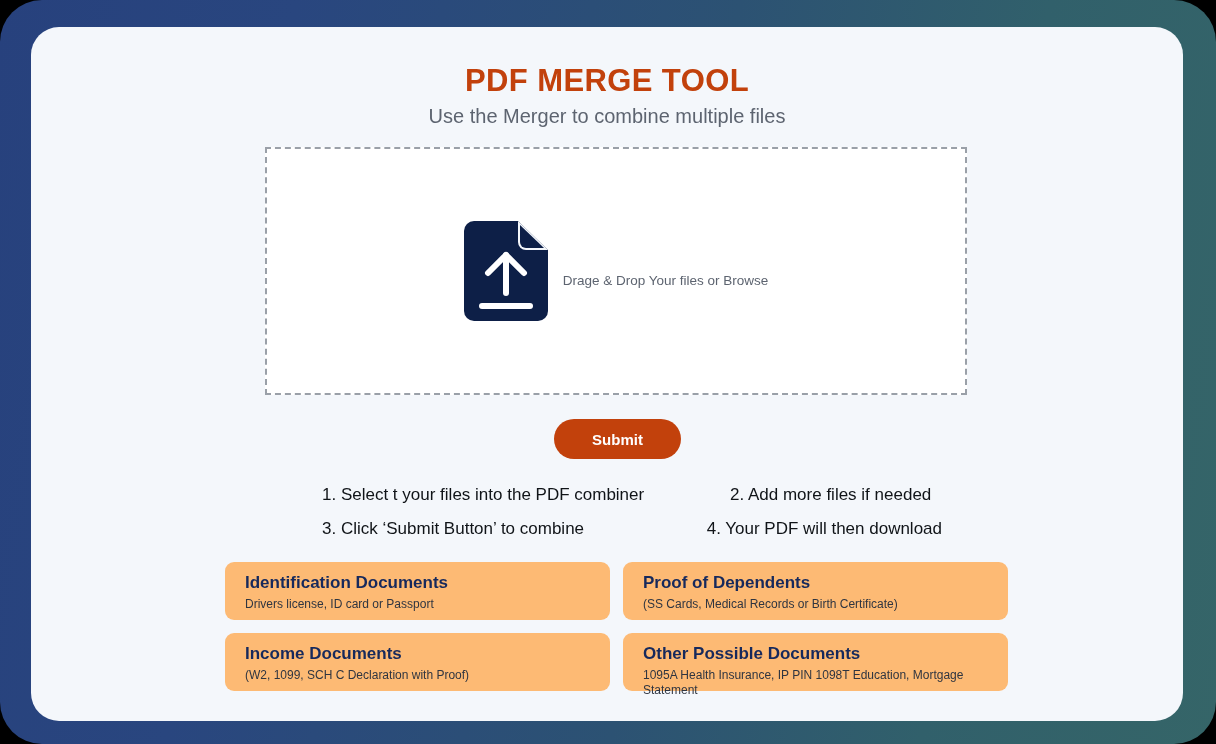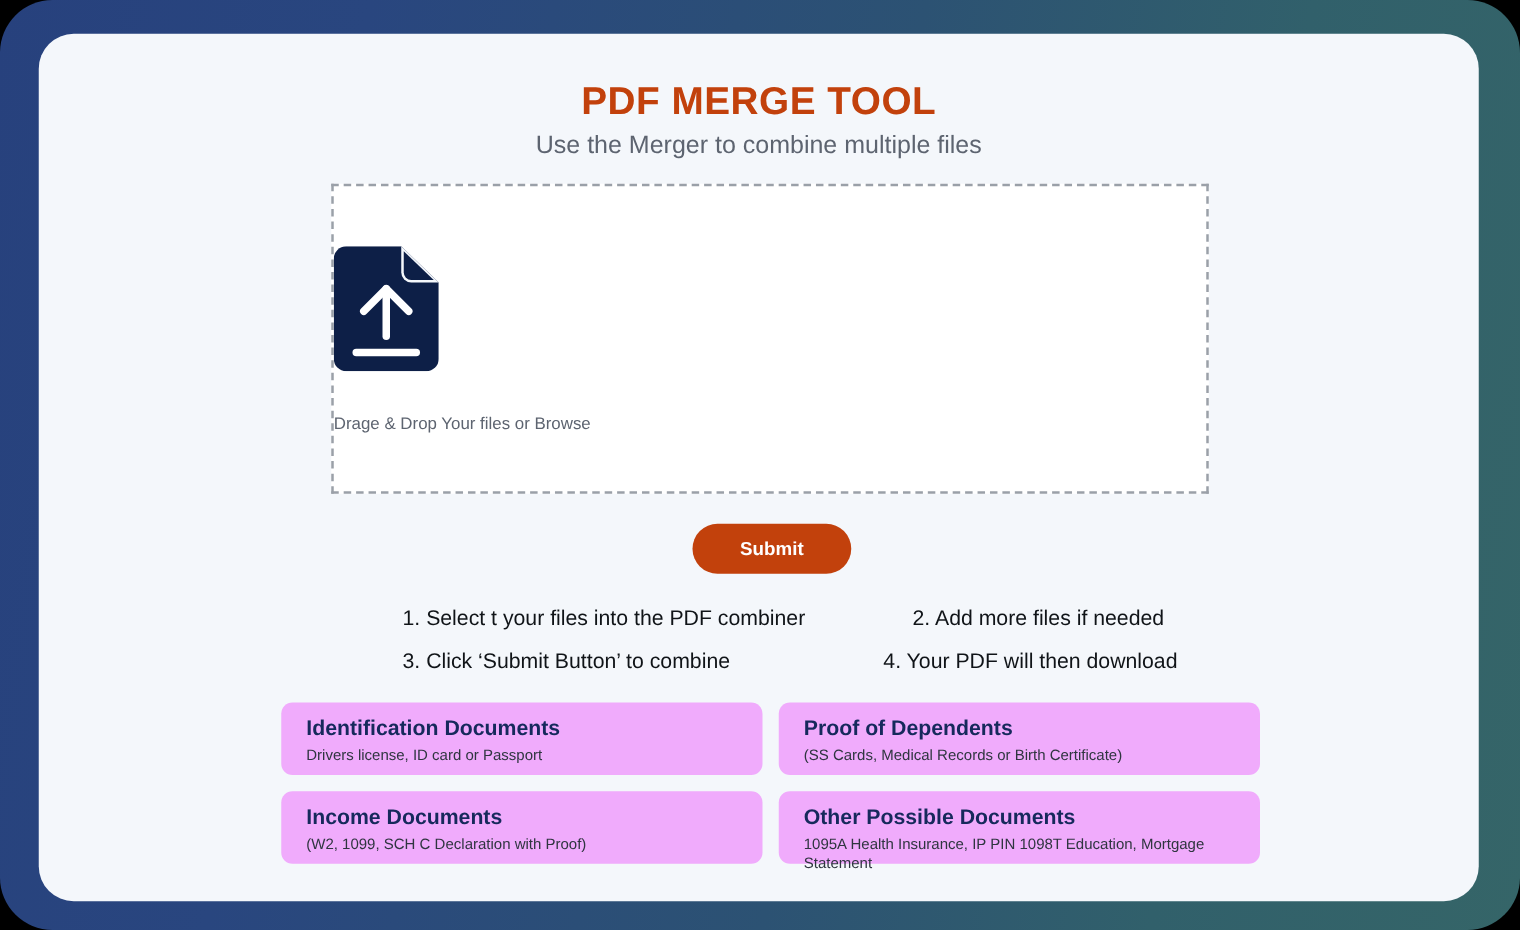--- a/index.html
+++ b/index.html
@@ -73,22 +73,22 @@
   .dropzone {
     position: absolute;
     left: 234px;
     top: 120px;
     width: 702px;
     height: 248px;
     background: #ffffff;
     border: 2px dashed #9aa0a8;
     box-sizing: border-box;
     display: flex;
-    flex-direction: column;
-    align-items: flex-start;
+    flex-direction: row;
+    align-items: center;
     justify-content: center;
     gap: 15px;
   }
   .upload-icon {
     width: 84px;
     height: 100px;
     display: block;
   }
   .drop-label {
     margin-top: 19px;
@@ -140,21 +140,21 @@
     left: 194px;
     top: 535px;
     width: 783px;
     display: flex;
     flex-wrap: wrap;
     gap: 13px 13px;
   }
   .doc-card {
     width: 385px;
     height: 58px;
-    background: #f0abfc;
+    background: #fdba74;
     border-radius: 9px;
     box-sizing: border-box;
     padding: 10px 20px 0 20px;
   }
   .doc-title {
     font-size: 17px;
     font-weight: bold;
     color: #16295c;
     line-height: 1.25;
   }

